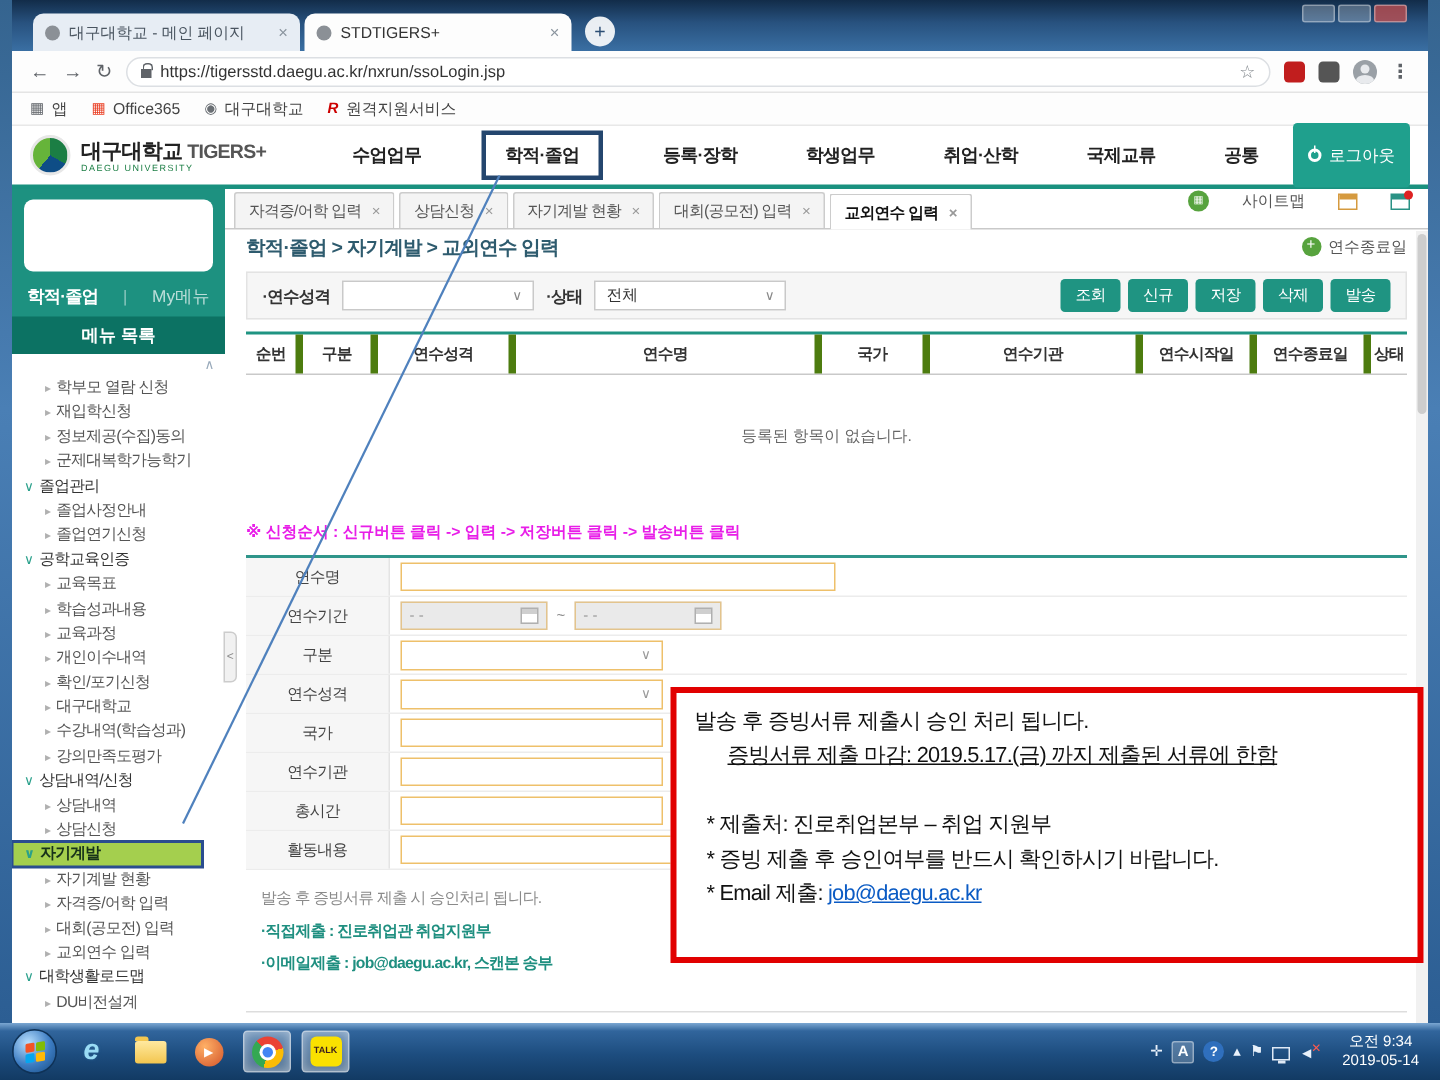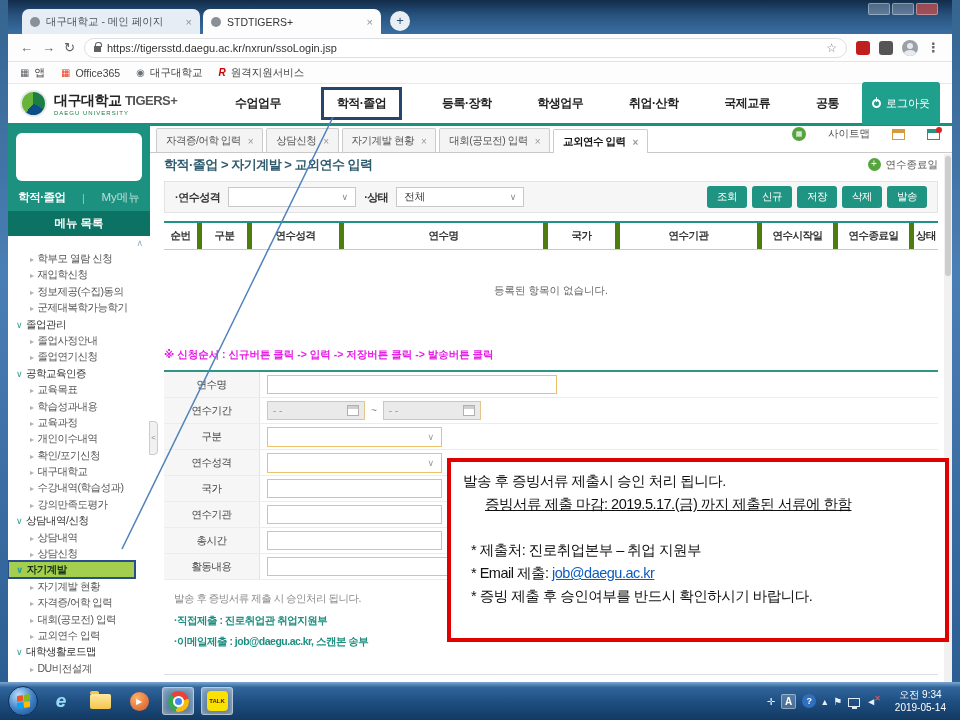--- a/index.html
+++ b/index.html
@@ -494,22 +494,22 @@
           <div class="thumb"></div>
         </div>
     </div>
   </div>
 
   <div class="red-box">
       <div class="rb-line">발송 후 증빙서류 제출시 승인 처리 됩니다.</div>
       <div class="rb-line u ind2">증빙서류 제출 마감: 2019.5.17.(금) 까지 제출된 서류에 한함</div>
       <div class="rb-line blank"></div>
       <div class="rb-line ind1">* 제출처: 진로취업본부 – 취업 지원부</div>
+      <div class="rb-line ind1">* 증빙 제출 후 승인여부를 반드시 확인하시기 바랍니다.</div>
       <div class="rb-line ind1"><span>* Email 제출: </span><span class="rb-link">job@daegu.ac.kr</span></div>
-      <div class="rb-line ind1">* 증빙 제출 후 승인여부를 반드시 확인하시기 바랍니다.</div>
     </div>
 
   <svg class="anno-svg">
     <line x1="333" y1="117" x2="122" y2="549" stroke="#4f81bd" stroke-width="1.5"></line>
   </svg>
 
   <div class="taskbar">
     <div class="orb">
       <span class="wflag">
           <span class="wf1"></span>

